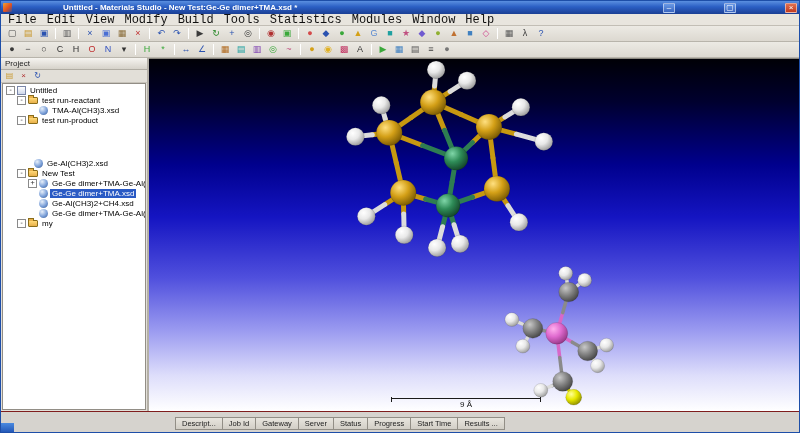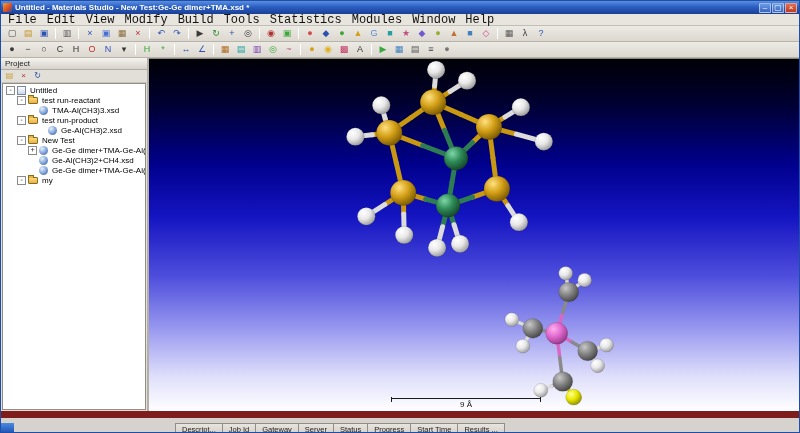--- a/index.html
+++ b/index.html
@@ -2,21 +2,21 @@
 <html><head>
 <meta charset="utf-8">
 <style>
   * { box-sizing: border-box; margin: 0; padding: 0; }
   body { margin: 0; background: #808080; font-family: "Liberation Sans", "DejaVu Sans", sans-serif; }
   .app { width: 800px; height: 433px; border: 1px solid #1d4ea8; background: #d8d5ce;
          display: flex; flex-direction: column; position: relative; overflow: hidden; }
 
   
   .titlebar { height: 13px; flex: 0 0 13px; display: flex; align-items: center; padding: 0 2px;
-              background: linear-gradient(180deg, #5a8fe0 0%, #2b5fc4 45%, #1a3f94 100%); }
+              background: linear-gradient(180deg, #5a8fe0 0%, #2b5fc4 45%, #1a3f94 100%); gap: 48px; }
   .app-icon { width: 9px; height: 9px; flex: 0 0 9px; margin-right: 3px; border-radius: 1px;
               background: linear-gradient(135deg, #f0a030 0%, #e05020 55%, #3050a0 100%); }
   .title-text { flex: 1; font-size: 8px; font-weight: bold; color: #fff; white-space: nowrap; overflow: hidden; }
   .win-btn { width: 12px; height: 10px; margin-left: 1px; display: flex; align-items: center; justify-content: center;
              font-size: 8px; line-height: 1; color: #fff; border: 1px solid rgba(255,255,255,.5); border-radius: 1px;
              background: linear-gradient(#6a9ae6, #3a66c0); cursor: default; }
   .win-btn.close { background: linear-gradient(#e07050, #c03a20); }
 
   
   .menubar { height: 12px; flex: 0 0 12px; display: flex; align-items: center; padding-left: 2px;
@@ -65,21 +65,21 @@
                                           #4f4fdd 62%, #9a9af0 77%, #dedefb 90%, #ffffff 100%); }
   .viewport svg { position: absolute; left: 0; top: 0; width: 100%; height: 100%; }
 
   .scalebar { position: absolute; left: 242px; bottom: 2px; width: 150px; }
   .scale-line { height: 0; border-top: 1px solid #1a1a1a; position: relative; }
   .scale-line::before, .scale-line::after { content: ""; position: absolute; top: -2px; width: 1px; height: 5px; background: #1a1a1a; }
   .scale-line::before { left: 0; } .scale-line::after { right: 0; }
   .scale-label { text-align: center; font-size: 8px; color: #111; margin-top: 1px; }
 
   
-  .bottom-strip { height: 21px; flex: 0 0 21px; background: #d6d3ce; border-top: 7px solid #7f1d1d; position: relative; }
+  .bottom-strip { height: 21px; flex: 0 0 21px; background: #d6d3ce; border-top: 1px solid #7f1d1d; position: relative; }
   .tabs { position: absolute; left: 174px; top: 5px; display: flex; }
   .tab { font-size: 7.5px; padding: 1px 6px; background: linear-gradient(#e8e5de, #d2cec6);
          border: 1px solid #928e86; margin-left: -1px; color: #222; white-space: nowrap; cursor: default; }
   .tab:first-child { margin-left: 0; }
   .taskbar-fragment { position: absolute; left: 0; bottom: 0; width: 13px; height: 9px;
                       background: linear-gradient(#4a8ae0, #2458b8); }
 </style>
 </head>
 <body>
 
@@ -203,34 +203,39 @@
           <div class="tree-row" style="padding-left: 25px;">
             <span class="expand-spacer"></span>
             <span class="ti ti-doc"></span>
             <span class="tree-label">TMA-Al(CH3)3.xsd</span>
           </div>
           <div class="tree-row" style="padding-left: 14px;">
             <span class="expand-box">-</span>
             <span class="ti ti-folder"></span>
             <span class="tree-label">test run-product</span>
           </div>
-          <div class="tree-row" style="padding-left: 34px;">
+          <div class="tree-row" style="padding-left: 20px; margin-top: 33px;">
             <span class="expand-spacer"></span>
             <span class="ti ti-doc"></span>
             <span class="tree-label">Ge-Al(CH3)2.xsd</span>
           </div>
           <div class="tree-row bold" style="padding-left: 14px;">
             <span class="expand-box">-</span>
             <span class="ti ti-folder"></span>
             <span class="tree-label">New Test</span>
           </div>
           <div class="tree-row" style="padding-left: 25px;">
             <span class="expand-box">+</span>
             <span class="ti ti-doc"></span>
             <span class="tree-label">Ge-Ge dimer+TMA-Ge-Al(CH3)2+CH4 Gaussian</span>
+          </div>
+          <div class="tree-row selected" style="padding-left: 25px;">
+            <span class="expand-spacer"></span>
+            <span class="ti ti-doc"></span>
+            <span class="tree-label">Ge-Ge dimer+TMA.xsd</span>
           </div>
           <div class="tree-row" style="padding-left: 25px;">
             <span class="expand-spacer"></span>
             <span class="ti ti-doc"></span>
             <span class="tree-label">Ge-Al(CH3)2+CH4.xsd</span>
           </div>
           <div class="tree-row" style="padding-left: 25px;">
             <span class="expand-spacer"></span>
             <span class="ti ti-doc"></span>
             <span class="tree-label">Ge-Ge dimer+TMA-Ge-Al(CH3)2+CH4.xsd</span>

